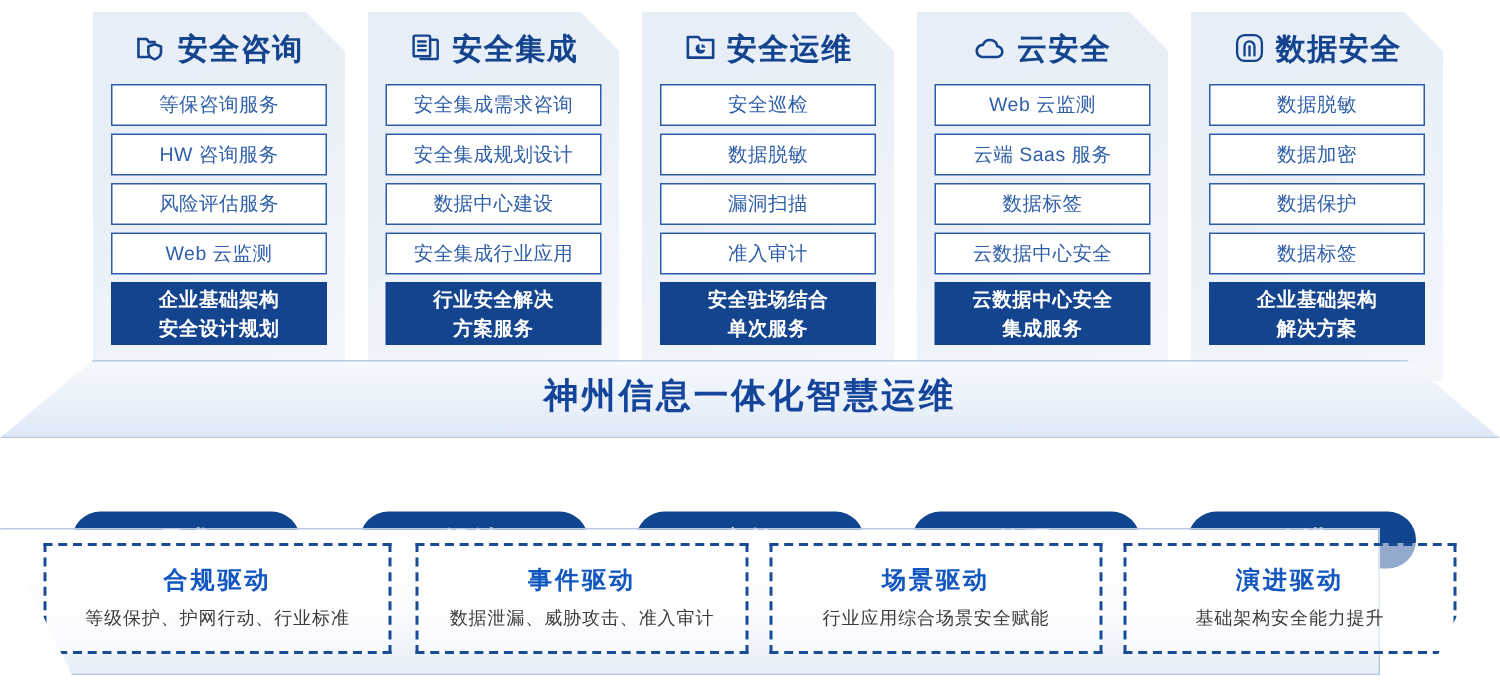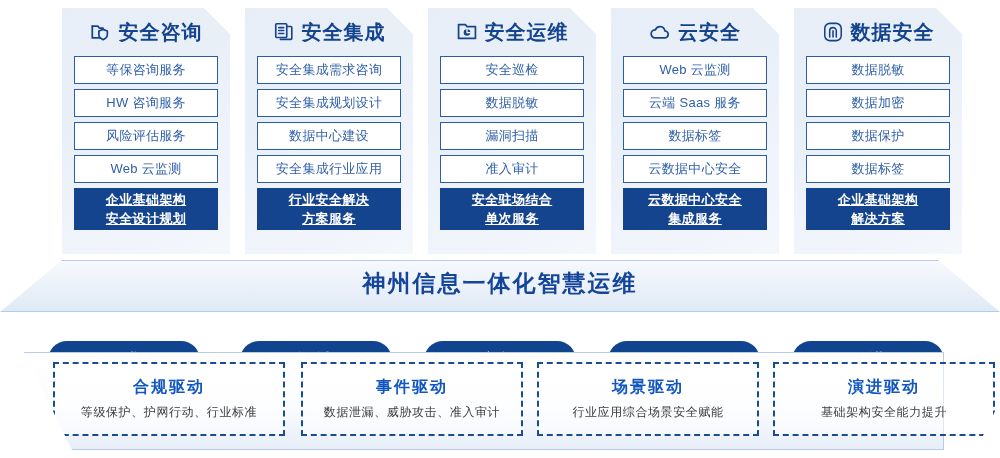--- a/index.html
+++ b/index.html
@@ -60,27 +60,26 @@
     color: #ffffff;
     display: flex;
     flex-direction: column;
     align-items: center;
     justify-content: center;
     font-size: 13px;
     font-weight: bold;
     line-height: 19px;
     letter-spacing: .4px;
     white-space: nowrap;
-    text-decoration: underline;
   }
 
   
   .banner {
     position: absolute;
-    left: 0; top: 260px;
+    left: 0; top: 240px;
     width: 1000px; height: 52px;
     background: linear-gradient(180deg, #f6f9fd 0%, #e9f0f9 60%, #dfe9f6 100%);
     border: 1px solid #b9cbe4;
     -webkit-clip-path: polygon(62px 0, 938px 0, 1000px 100%, 0 100%);
     clip-path: polygon(62px 0, 938px 0, 1000px 100%, 0 100%);
     display: flex; align-items: center; justify-content: center;
   }
   .banner-title {
     font-size: 23px; font-weight: bold; color: #15459a;
     letter-spacing: 2px; transform: translateY(-3px);
@@ -99,21 +98,20 @@
   }
 
   
   .base {
     position: absolute; left: 0; top: 352px;
     width: 920px; height: 98px;
     background: linear-gradient(180deg, #ffffff 0%, #fbfcfe 55%, #e7eef8 100%);
     border: 1px solid #b9cbe4;
     -webkit-clip-path: polygon(0 0, 1000px 0, 952px 100%, 48px 100%);
     clip-path: polygon(0 0, 1000px 0, 952px 100%, 48px 100%);
-    margin-left: 24px;
   }
   .dashbox {
     position: absolute; top: 9px; height: 74px;
     border: 2px dashed #1a4b97;
     background: rgba(255,255,255,.55);
     display: flex; flex-direction: column;
     align-items: center; justify-content: center;
   }
   .dash-title {
     font-size: 16px; font-weight: bold; color: #1257c0;

